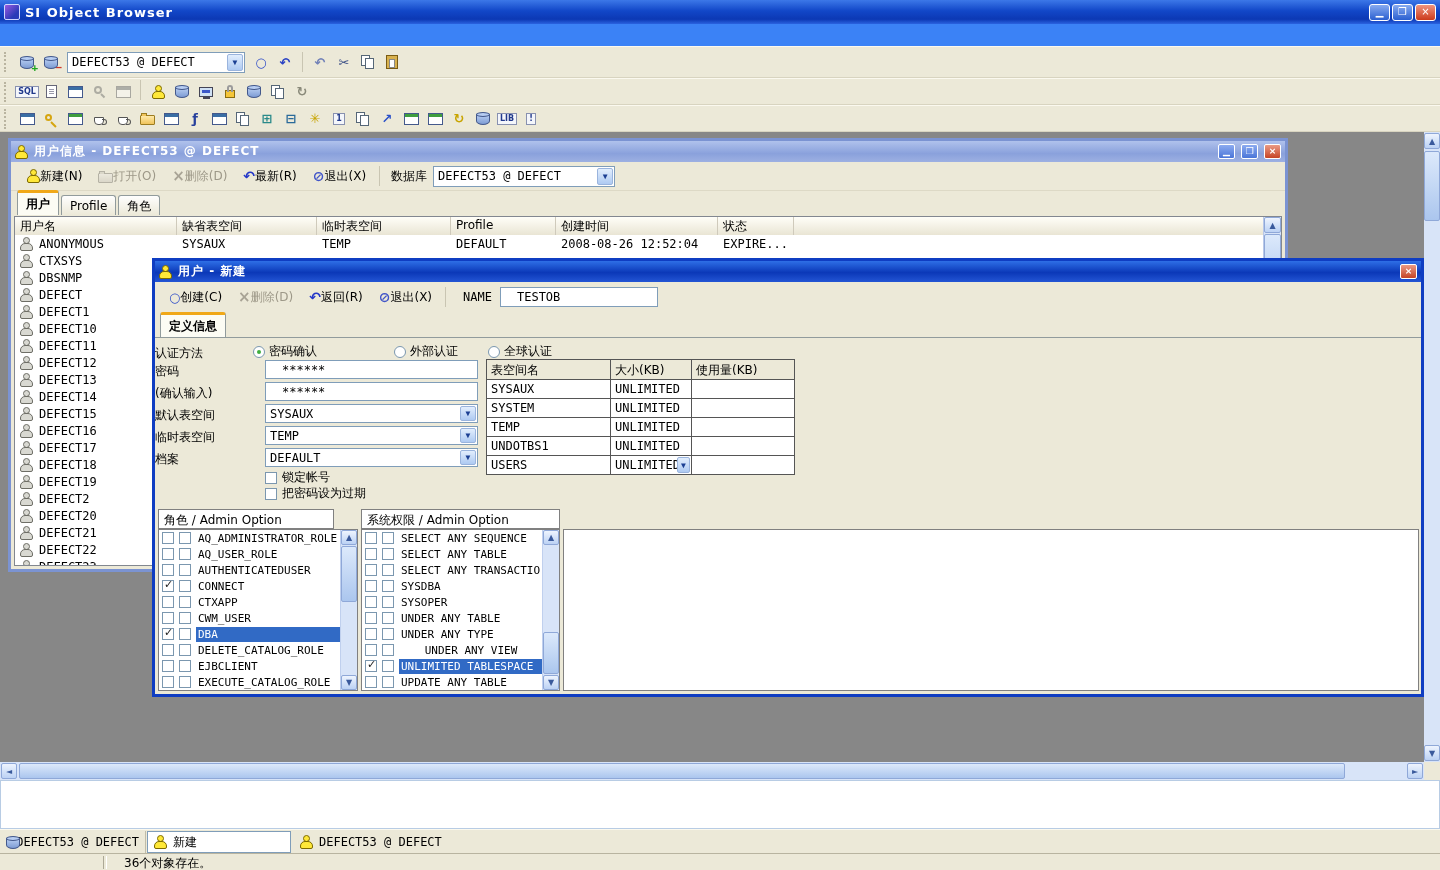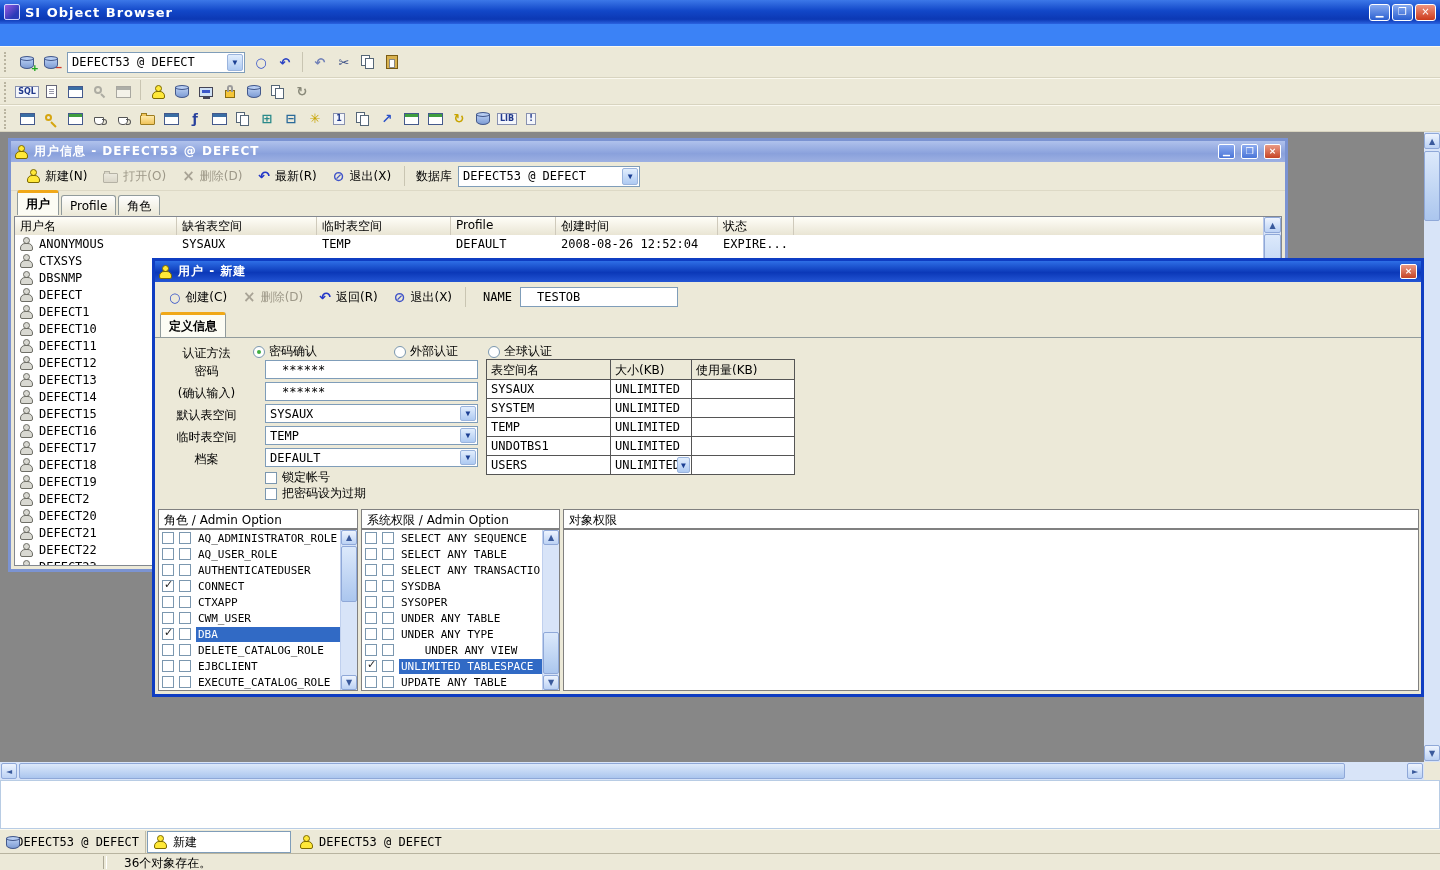--- a/index.html
+++ b/index.html
@@ -118,21 +118,21 @@
      background:#ece9d8;box-sizing:border-box}
   .wu-title{position:absolute;left:0;top:0;right:0;height:21px;
      background:linear-gradient(180deg,#b0c2ec,#8aa1dc 60%,#9db0e2);display:flex;align-items:center;
      padding:0 4px;color:#fff;font-weight:bold;gap:6px}
   .wu-title .t{flex:1;letter-spacing:1px}
   .sbtn{width:17px;height:15px;border:1px solid #fff;border-radius:2px;color:#fff;background:linear-gradient(#8cabf0,#4a75d8);
      font-size:9px;line-height:13px;text-align:center;box-sizing:border-box}
   .sbtn.close{background:linear-gradient(#ea9a84,#c64426)}
   .wu-toolbar{position:absolute;left:0;top:21px;right:0;height:28px;background:#ece9d8;display:flex;
      align-items:center;padding-left:8px;border-bottom:1px solid #ddd9c6}
-  .tb-btn{display:inline-flex;align-items:center;gap:5px;height:24px;padding:0 8px;white-space:nowrap}
+  .tb-btn{display:inline-flex;align-items:center;height:24px;padding:0 8px;white-space:nowrap}
   .tb-btn.disabled{color:#9d9888}
   .tabs{position:absolute;left:0;top:49px;right:0;height:26px;padding-left:6px;box-sizing:border-box}
   .tab{position:relative;display:inline-block;height:20px;line-height:20px;padding:0 8px;margin-top:5px;
      margin-right:2px;background:linear-gradient(#fefefe,#ece9d8);border:1px solid #919b9c;border-bottom:none;
      border-radius:3px 3px 0 0;vertical-align:bottom;box-sizing:border-box}
   .tab.active{height:25px;margin-top:0;line-height:22px;background:#fcfcf4;border-top:3px solid #f0a818;font-weight:bold}
   .grid{position:absolute;left:3px;right:3px;top:75px;bottom:3px;background:#fff;border:1px solid #828790;overflow:hidden}
   .ghead{display:flex;height:18px;background:linear-gradient(#fffef8,#e9e5d4);border-bottom:1px solid #a9a595}
   .gh{box-sizing:border-box;padding:1px 5px;border-right:1px solid #cfcabb;white-space:nowrap;overflow:hidden}
   .grows{position:absolute;top:18px;left:0;right:17px;bottom:0;overflow:hidden}
@@ -146,21 +146,21 @@
   #dlg{position:absolute;left:152px;top:126px;width:1272px;height:439px;border:3px solid #0f3dc2;
      background:#ece9d8;box-sizing:border-box}
   .dlg-title{position:absolute;left:0;top:0;right:0;height:21px;
      background:linear-gradient(180deg,#2e6fe6,#0b38b8 55%,#2355d4);display:flex;align-items:center;
      padding:0 4px;color:#fff;font-weight:bold;gap:6px}
   .dlg-title .t{flex:1;letter-spacing:1px}
   .dlg-toolbar{position:absolute;left:0;top:21px;right:0;height:30px;display:flex;align-items:center;padding-left:6px}
   .dlg-tabrow{position:absolute;left:0;top:51px;right:0;height:25px;padding-left:5px;box-sizing:border-box}
   .dlg-content{position:absolute;left:0;top:76px;right:0;bottom:0;background:#ece9d8;border-top:1px solid #919b9c;overflow:hidden}
 
-  .flabel{position:absolute;left:0;width:103px;text-align:center;white-space:nowrap}
+  .flabel{position:absolute;left:0;width:103px;text-align:left;white-space:nowrap}
   .finput{position:absolute;left:110px;width:213px;height:19px}
   .radio{display:inline-block;width:12px;height:12px;border-radius:50%;background:#fff;border:1px solid #7b97af;
      position:relative;box-sizing:border-box;vertical-align:-2px}
   .radio.sel::after{content:"";position:absolute;left:3px;top:3px;width:4px;height:4px;border-radius:50%;background:#3fae3f}
   .authopt{position:absolute;top:5px;white-space:nowrap;display:flex;align-items:center;gap:4px}
   .cbx{display:inline-block;width:12px;height:12px;background:#fff;border:1px solid #7b97af;position:relative;
      box-sizing:border-box;vertical-align:-2px;flex:0 0 auto}
   .cbx.checked::after{content:"✓";position:absolute;left:1px;top:-3px;font-size:11px;font-weight:bold;color:#222}
   .cbrow{position:absolute;left:110px;white-space:nowrap;display:flex;align-items:center;gap:5px}
 
@@ -657,21 +657,21 @@
               </div>
               <div class="tsr">
                 <span class="c tca">USERS</span>
                 <span class="c tcb">UNLIMITED<span class="cellarr">▼</span></span>
                 <span class="c tcc"></span>
               </div>
             </div>
         </div>
 
         
-        <div class="panelhead" style="left:3px;top:171px;width:200px">角色 / Admin Option</div>
+        <div class="panelhead" style="left:3px;top:171px;width:176px">角色 / Admin Option</div>
         <div class="cl" style="left:3px;top:191px;width:200px;height:162px" id="roles-list">
           <div class="listsb">
             <div class="sb-btn" style="position:absolute;top:0;left:0;right:0;height:15px">▲</div>
             <div class="sb-thumb" style="position:absolute;top:16px;left:0;right:0;height:56px"></div>
             <div class="sb-btn" style="position:absolute;bottom:0;left:0;right:0;height:15px">▼</div>
           </div>
         <div class="clrow">
               <span class="cbx"></span>
               <span class="cbx"></span>
               <span class="cll" style="margin-right: 16px;">AQ_ADMINISTRATOR_ROLE</span>
@@ -777,21 +777,20 @@
               <span class="cll sel" style="margin-right: 16px;">UNLIMITED TABLESPACE</span>
             </div>
             <div class="clrow">
               <span class="cbx"></span>
               <span class="cbx"></span>
               <span class="cll" style="margin-right: 16px;">UPDATE ANY TABLE</span>
             </div>
           </div>
 
         
-        <div class="panelhead" style="left:408px;top:171px;width:856px">对象权限</div>
         <div class="cl" style="left:408px;top:191px;width:856px;height:162px"></div>
       </div>
     </div>
   </div>
 
   <div id="hscroll">
     <div class="sb-btn" style="position:absolute;left:1px;top:1px;width:16px;height:16px">◄</div>
     <div class="sb-thumb" style="position:absolute;left:19px;top:1px;width:1326px;height:16px"></div>
     <div class="sb-btn" style="position:absolute;right:1px;top:1px;width:16px;height:16px">►</div>
   </div>

